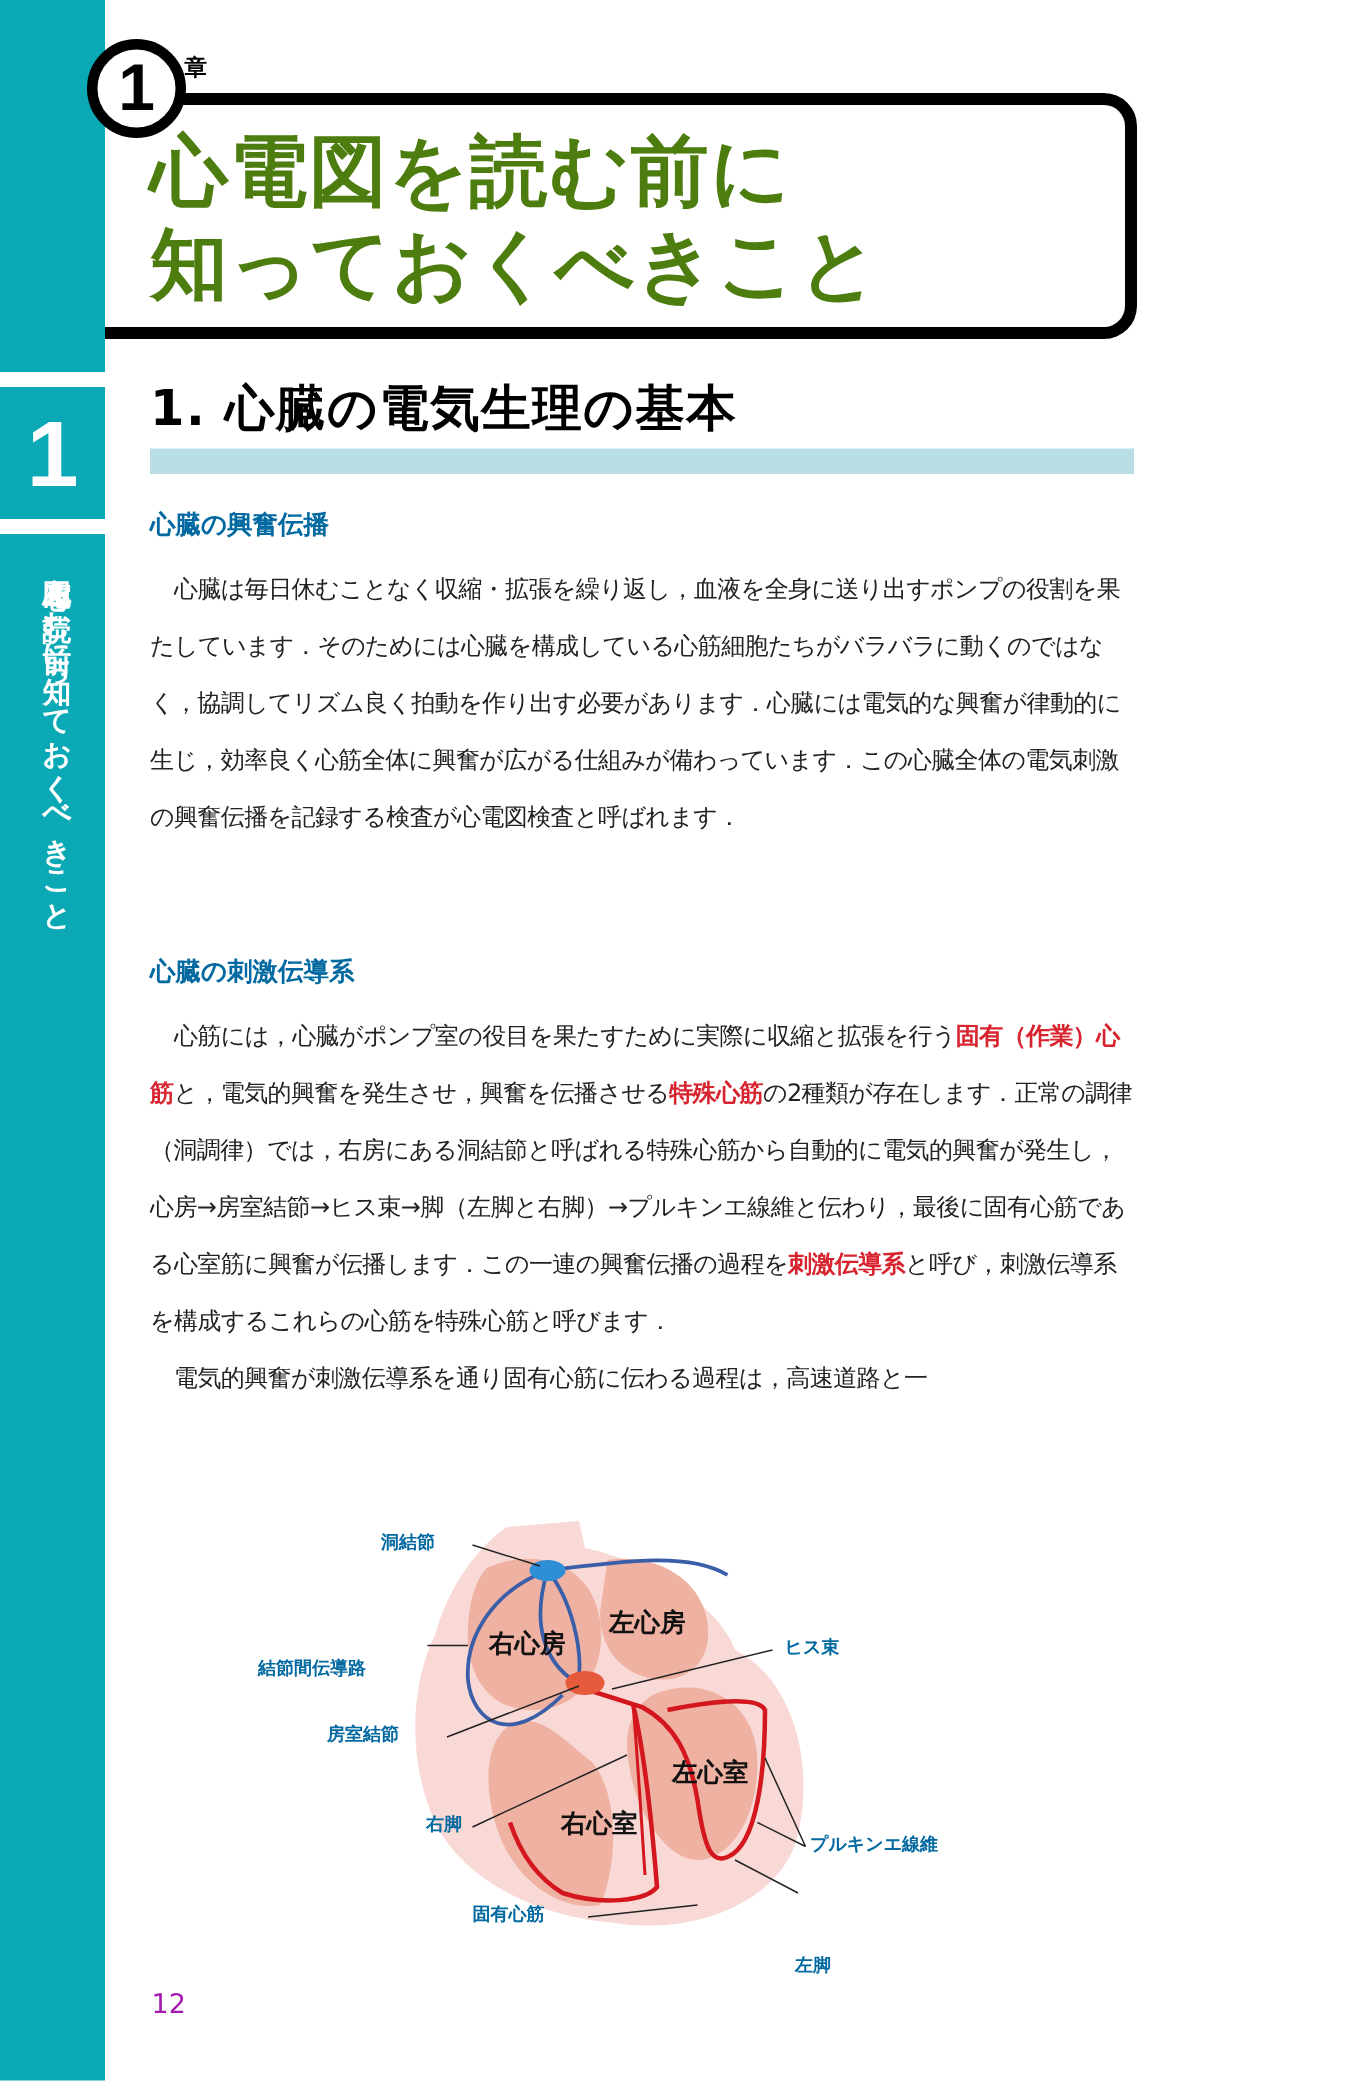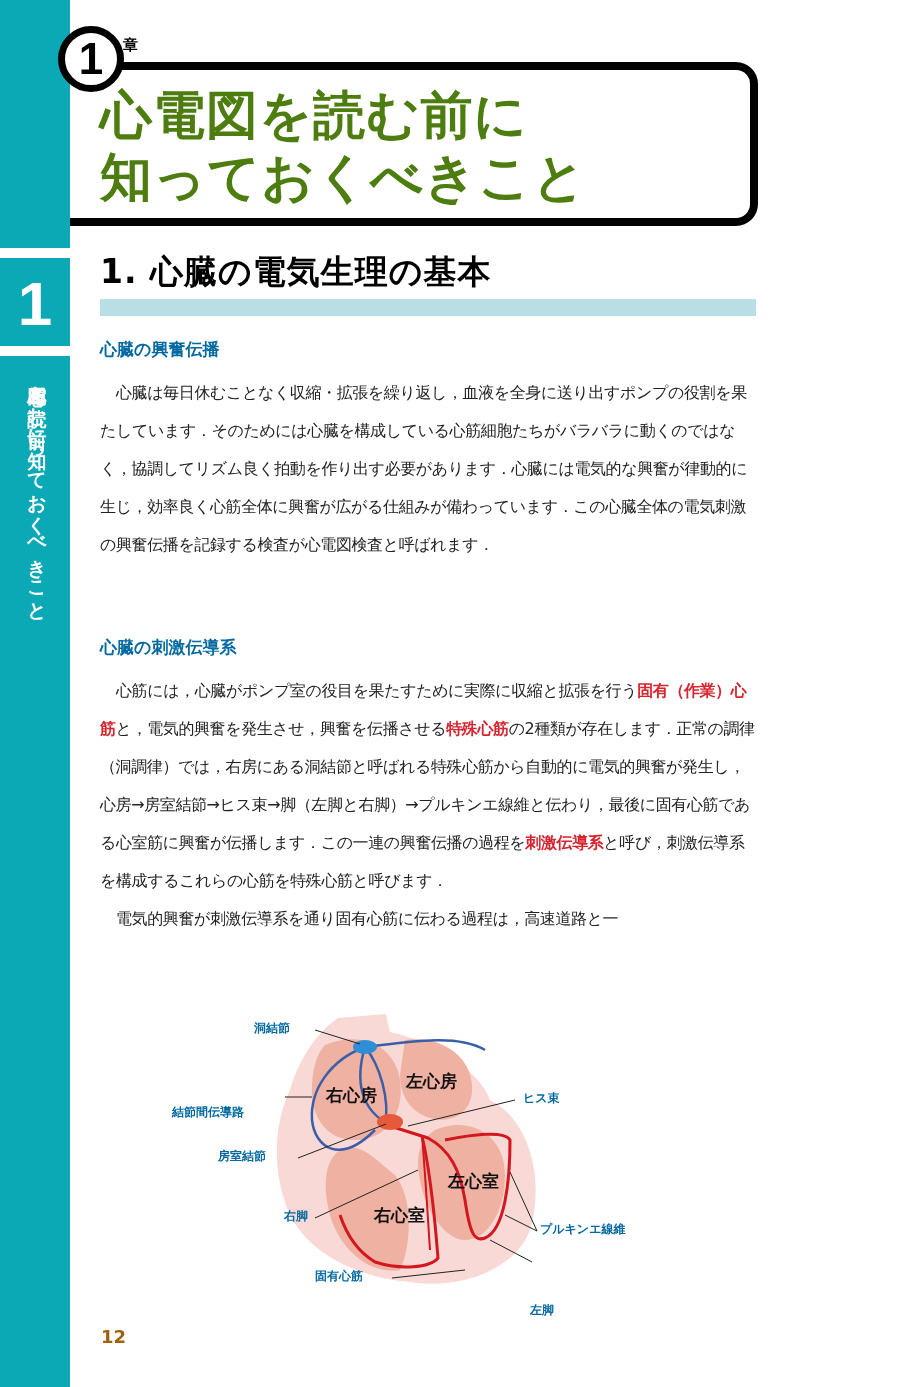--- a/index.html
+++ b/index.html
@@ -21,21 +21,21 @@
   .chap-title { position:absolute; left:100px; top:84px; font-weight:bold; font-size:52px; line-height:62px;
          color:#4d7c0f; letter-spacing:1px; }
   .sec-title { position:absolute; left:100px; top:250px; font-weight:bold; font-size:33px; color:#000;
          letter-spacing:1px; }
   .sec-bar { position:absolute; left:100px; top:299px; width:656px; height:17px; background:#b9dfe5; }
   .sub-h { position:absolute; left:100px; font-weight:bold; font-size:17px; color:#0369a1; }
   .para { position:absolute; left:100px; width:660px; font-size:16px; line-height:38px; color:#222;
          letter-spacing:-0.4px; }
   .para p { margin:0; text-indent:1em; }
   .hl { color:#d7242f; font-weight:bold;margin-top:12px; }
-  .page-num { position:absolute; left:101px; top:1326px; font-weight:bold; font-size:18px; color:#a16207; }
+  .page-num { position:absolute; left:101px; top:1326px; font-weight:normal; font-size:18px; color:#a21caf; }
   .diagram { position:absolute; left:160px; top:1000px; width:540px; height:300px; }
   .lbl { position:absolute; font-size:12px; color:#0369a1; white-space:nowrap;font-weight:bold; }
   .ilbl { position:absolute; font-size:17px; color:#111; font-weight:bold; white-space:nowrap; }
 </style>
 </head>
 <body>
 
 <div class="sidebar">
   <div class="gap1"></div>
   <div class="chapnum">1</div>

